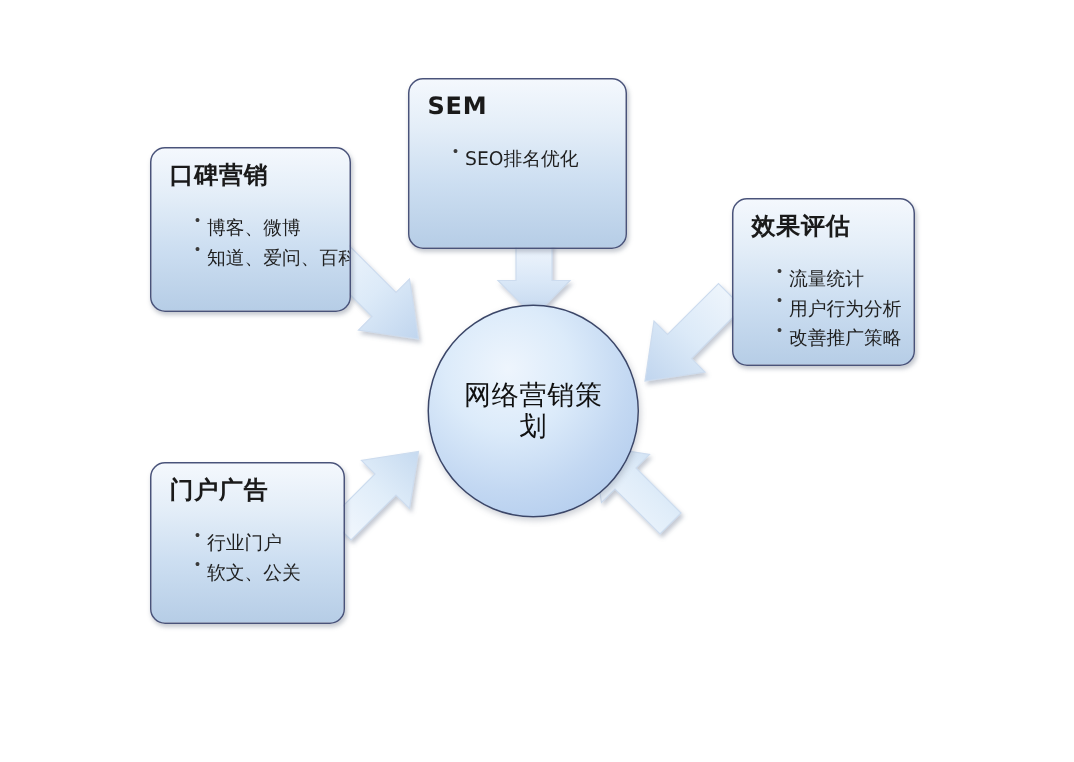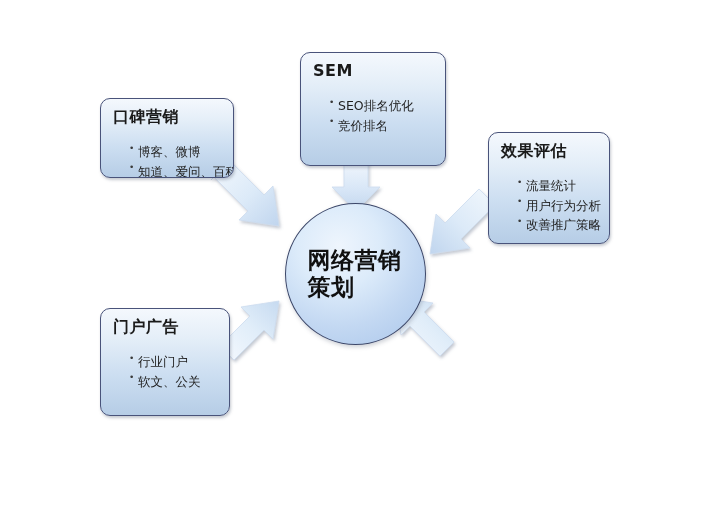--- a/index.html
+++ b/index.html
@@ -59,22 +59,22 @@
   .node-list li::before {
     content: "\2022";
     position: absolute;
     left: 0;
     top: -0.5px;
     font-size: 9px;
     color: #3a3a3a;
   }
 
   
-  #box-wom   { left: 100px; top: 98px;  width: 134px; height: 80px; }
-  #box-sem   { left: 300px; top: 52px;  width: 146px; height: 114px; }
+  #box-wom   { left: 100px; top: 98px;  width: 134px; height: 110px; }
+  #box-sem   { left: 272px; top: 52px;  width: 146px; height: 114px; }
   #box-eval  { left: 488px; top: 132px; width: 122px; height: 112px; }
   #box-opin  { left: 440px; top: 328px; width: 142px; height: 113px; }
   #box-portal{ left: 100px; top: 308px; width: 130px; height: 108px; }
 
   
   #center-circle {
     position: absolute;
     left: 285px;
     top: 203px;
     width: 141px;
@@ -82,24 +82,25 @@
     box-sizing: border-box;
     border: 1px solid #3b4668;
     border-radius: 50%;
     background: radial-gradient(circle at 38% 30%, #eef5fd 0%, #dcebfa 32%, #c3d8f2 62%, #a9c5ea 100%);
     box-shadow: 1px 2px 4px rgba(90, 100, 120, 0.3);
     display: flex;
     align-items: center;
     justify-content: center;
   }
   #center-label {
-    font-size: 23px;
-    font-weight: bold;
+    font-size: 18px;
+    font-weight: normal;
     color: #101010;
     line-height: 1.18;
+    text-align: center;
     width: 96px;
     letter-spacing: 0.5px;
   }
 
   
   #arrow-layer {
     position: absolute;
     left: 0;
     top: 0;
     width: 716px;
@@ -169,21 +170,20 @@
     <ul class="node-list">
       <li>博客、微博</li>
       <li>知道、爱问、百科</li>
     </ul>
   </div>
 
   <div class="node" id="box-sem">
     <div class="node-title">SEM</div>
     <ul class="node-list">
       <li>SEO排名优化</li>
-      <li>竞价排名</li>
     </ul>
   </div>
 
   <div class="node" id="box-eval">
     <div class="node-title">效果评估</div>
     <ul class="node-list">
       <li>流量统计</li>
       <li>用户行为分析</li>
       <li>改善推广策略</li>
     </ul>

